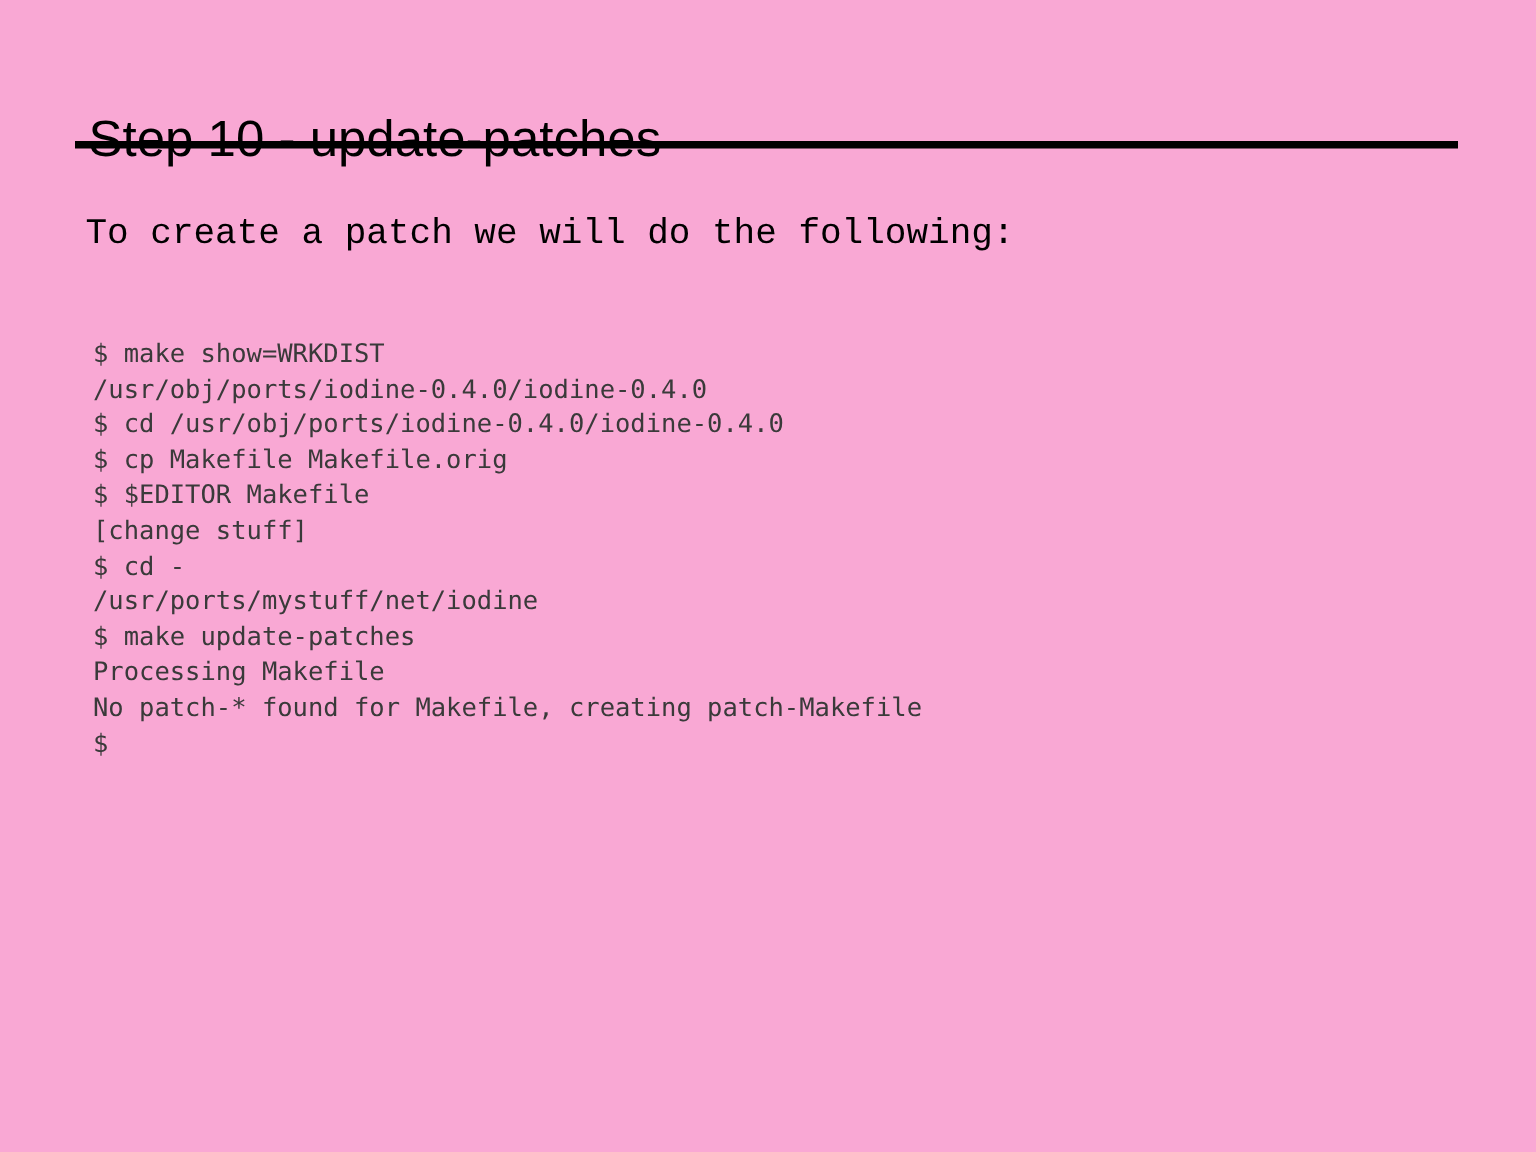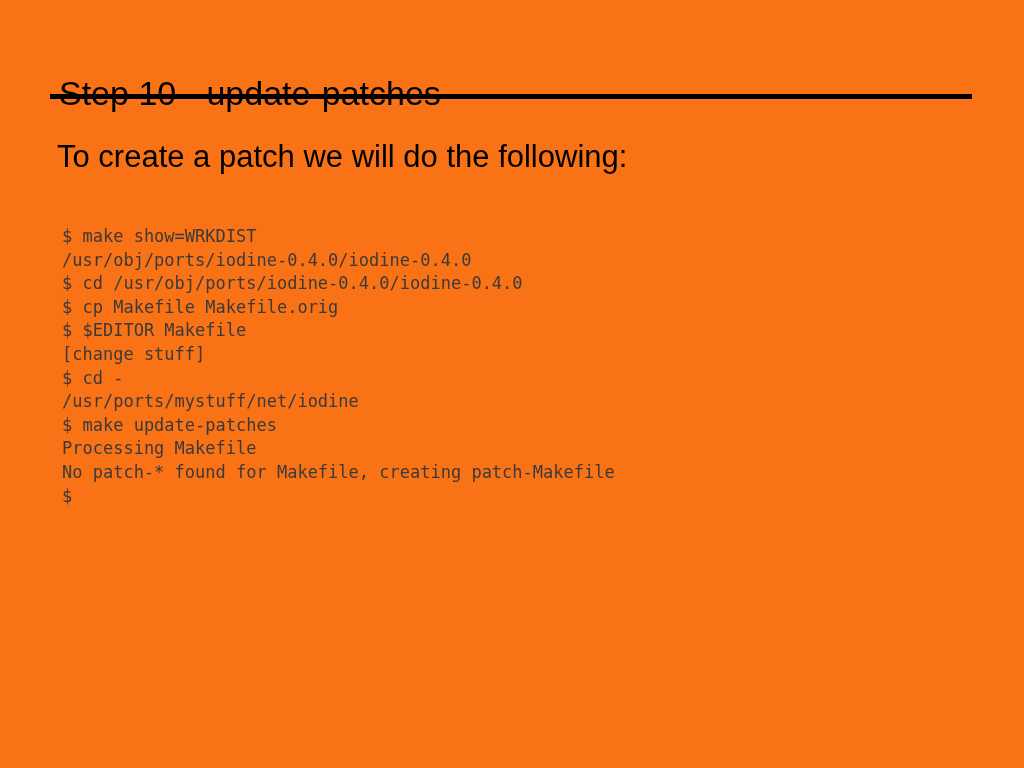--- a/index.html
+++ b/index.html
@@ -12,21 +12,21 @@
     height: 768px;
     position: relative;
     overflow: hidden;
     font-family: "Liberation Sans", sans-serif;
     -webkit-font-smoothing: antialiased;
   }
 
   .slide {
     position: absolute;
     inset: 0;
-    background: #f97316;
+    background: #f9a8d4;
   }
 
   .slide-title {
     position: absolute;
     left: 59px;
     top: 50px;
     font-family: "Liberation Sans", sans-serif;
     font-size: 34px;
     font-weight: normal;
     color: #000000;
@@ -41,22 +41,22 @@
     top: 94px;
     width: 922px;
     height: 5px;
     background: #000000;
   }
 
   .slide-subtitle {
     position: absolute;
     left: 57px;
     top: 142px;
-    font-family: Liberation Sans, sans-serif;
-    font-size: 31px;
+    font-family: Liberation Mono, monospace;
+    font-size: 24px;
     font-weight: normal;
     color: #000000;
     white-space: nowrap;
     line-height: 30px;
   }
 
   .terminal-block {
     position: absolute;
     left: 62px;
     top: 208px;

